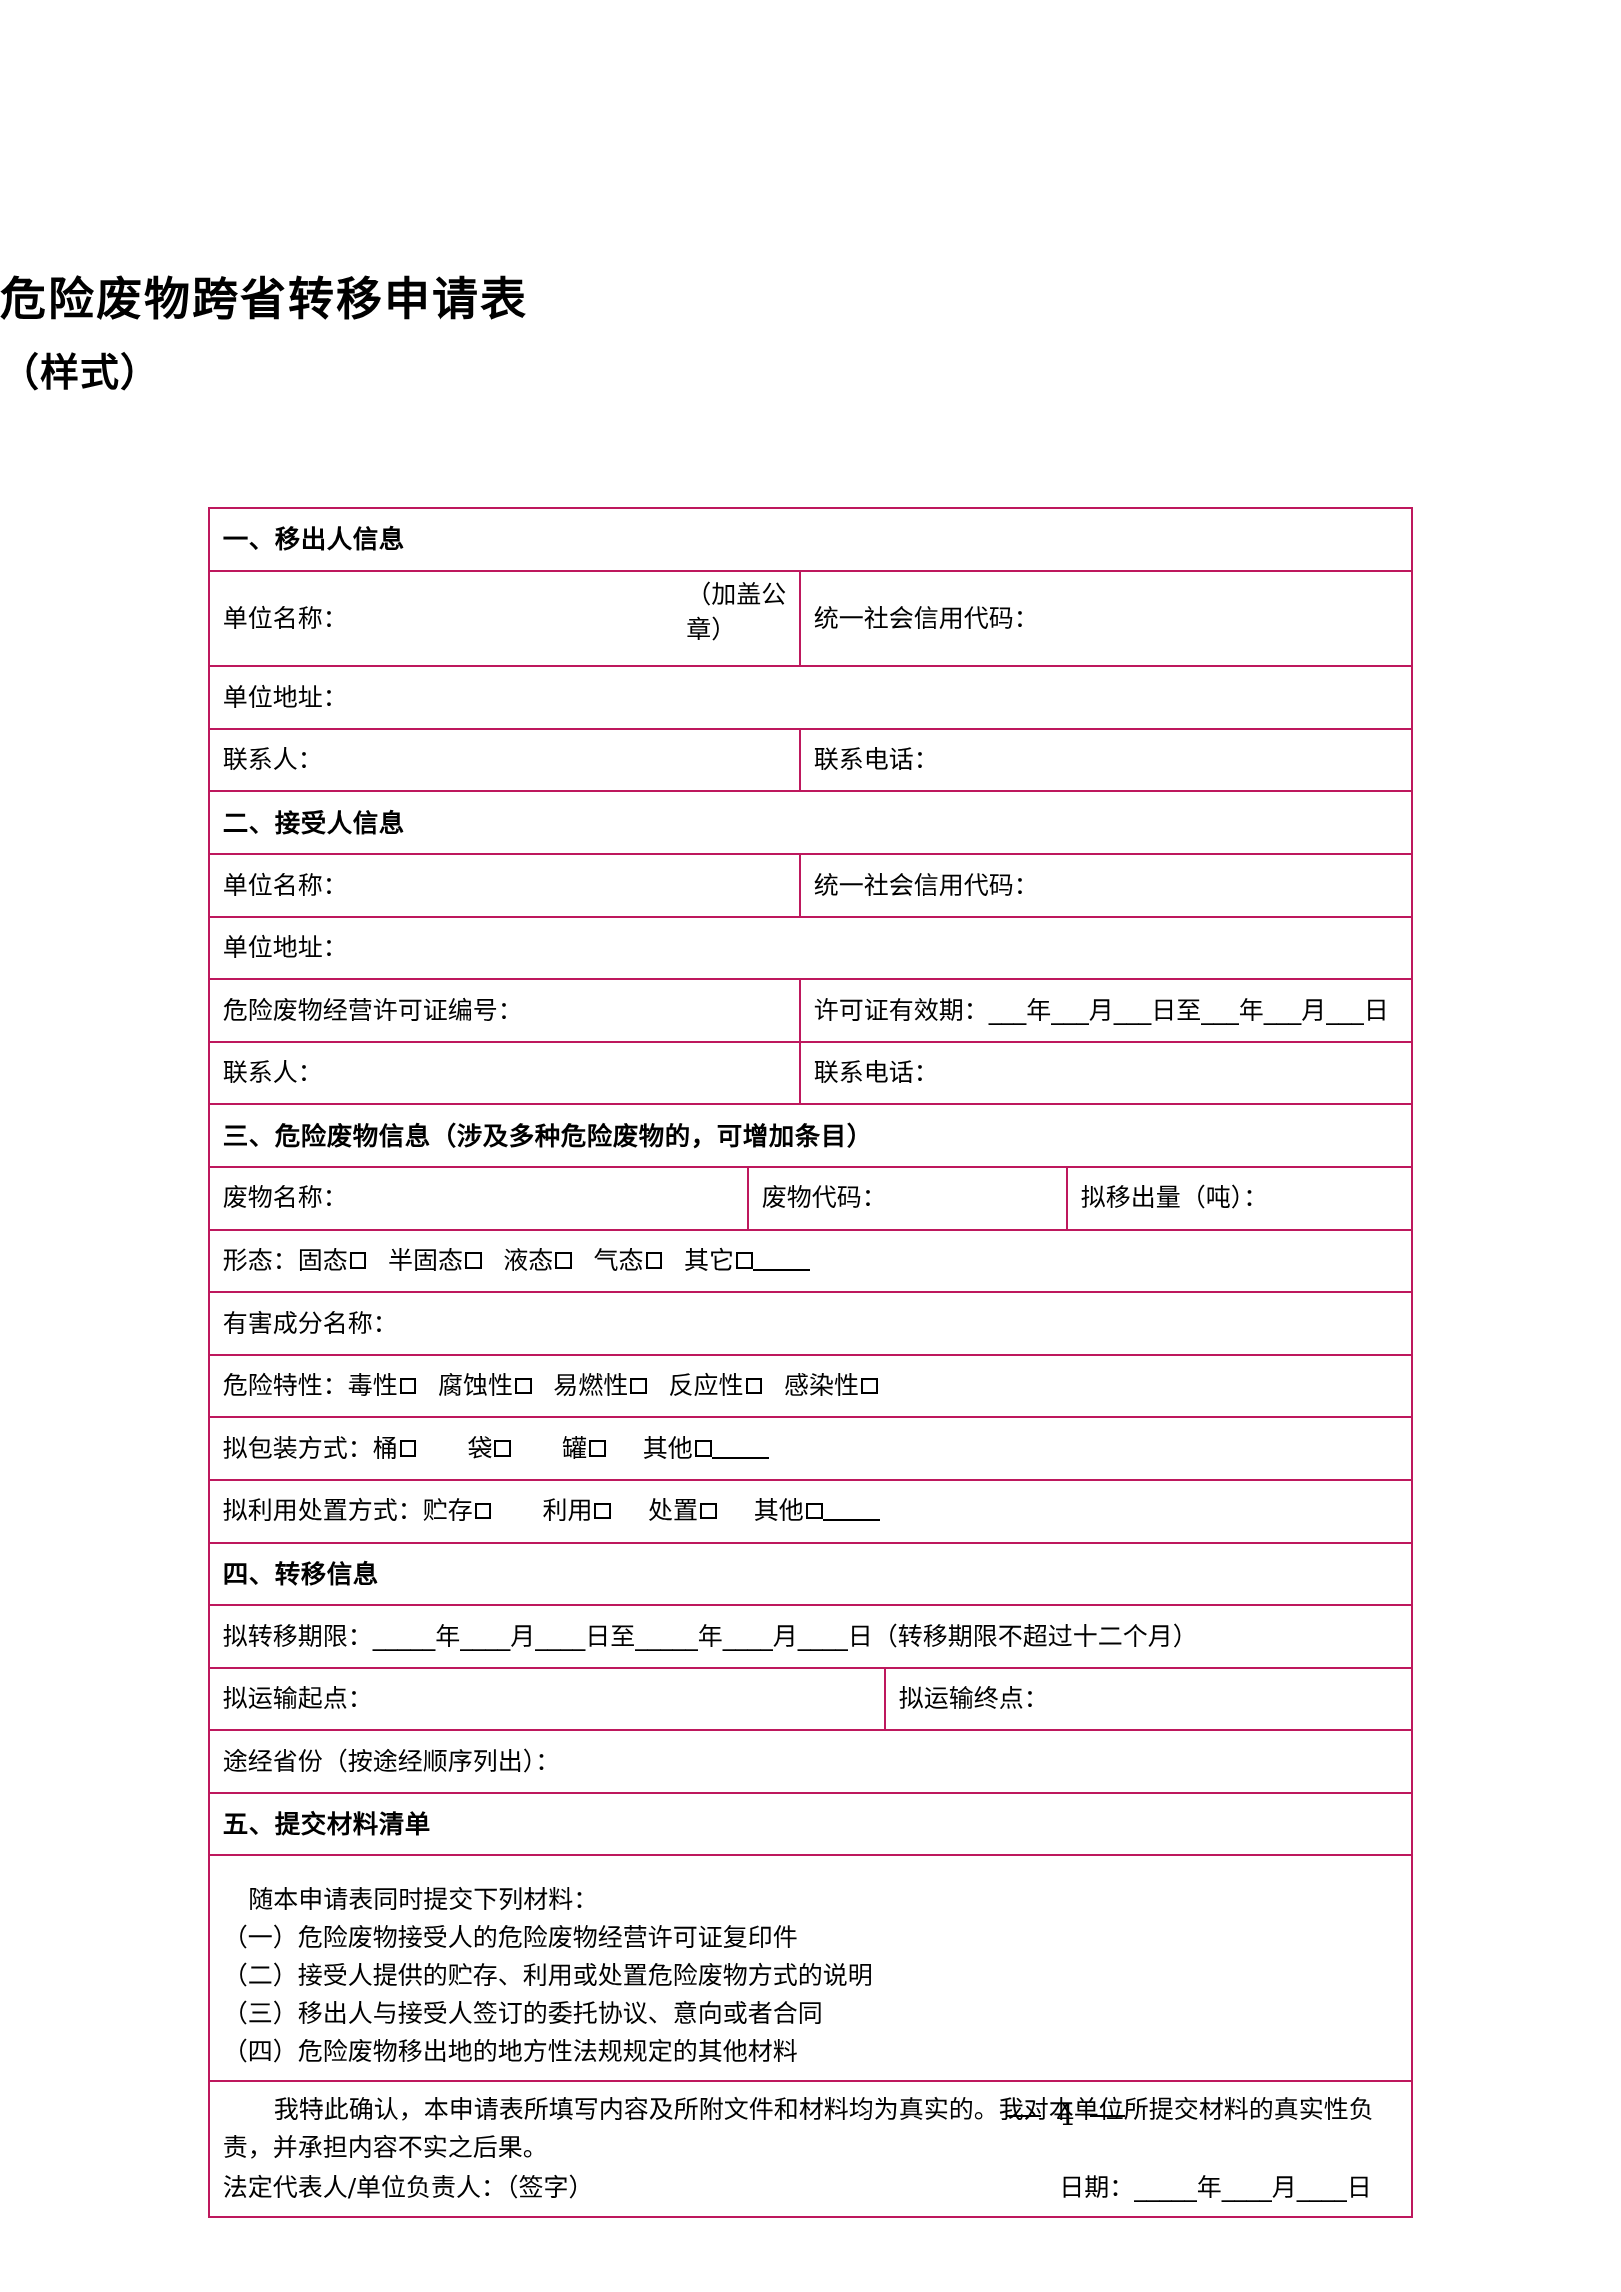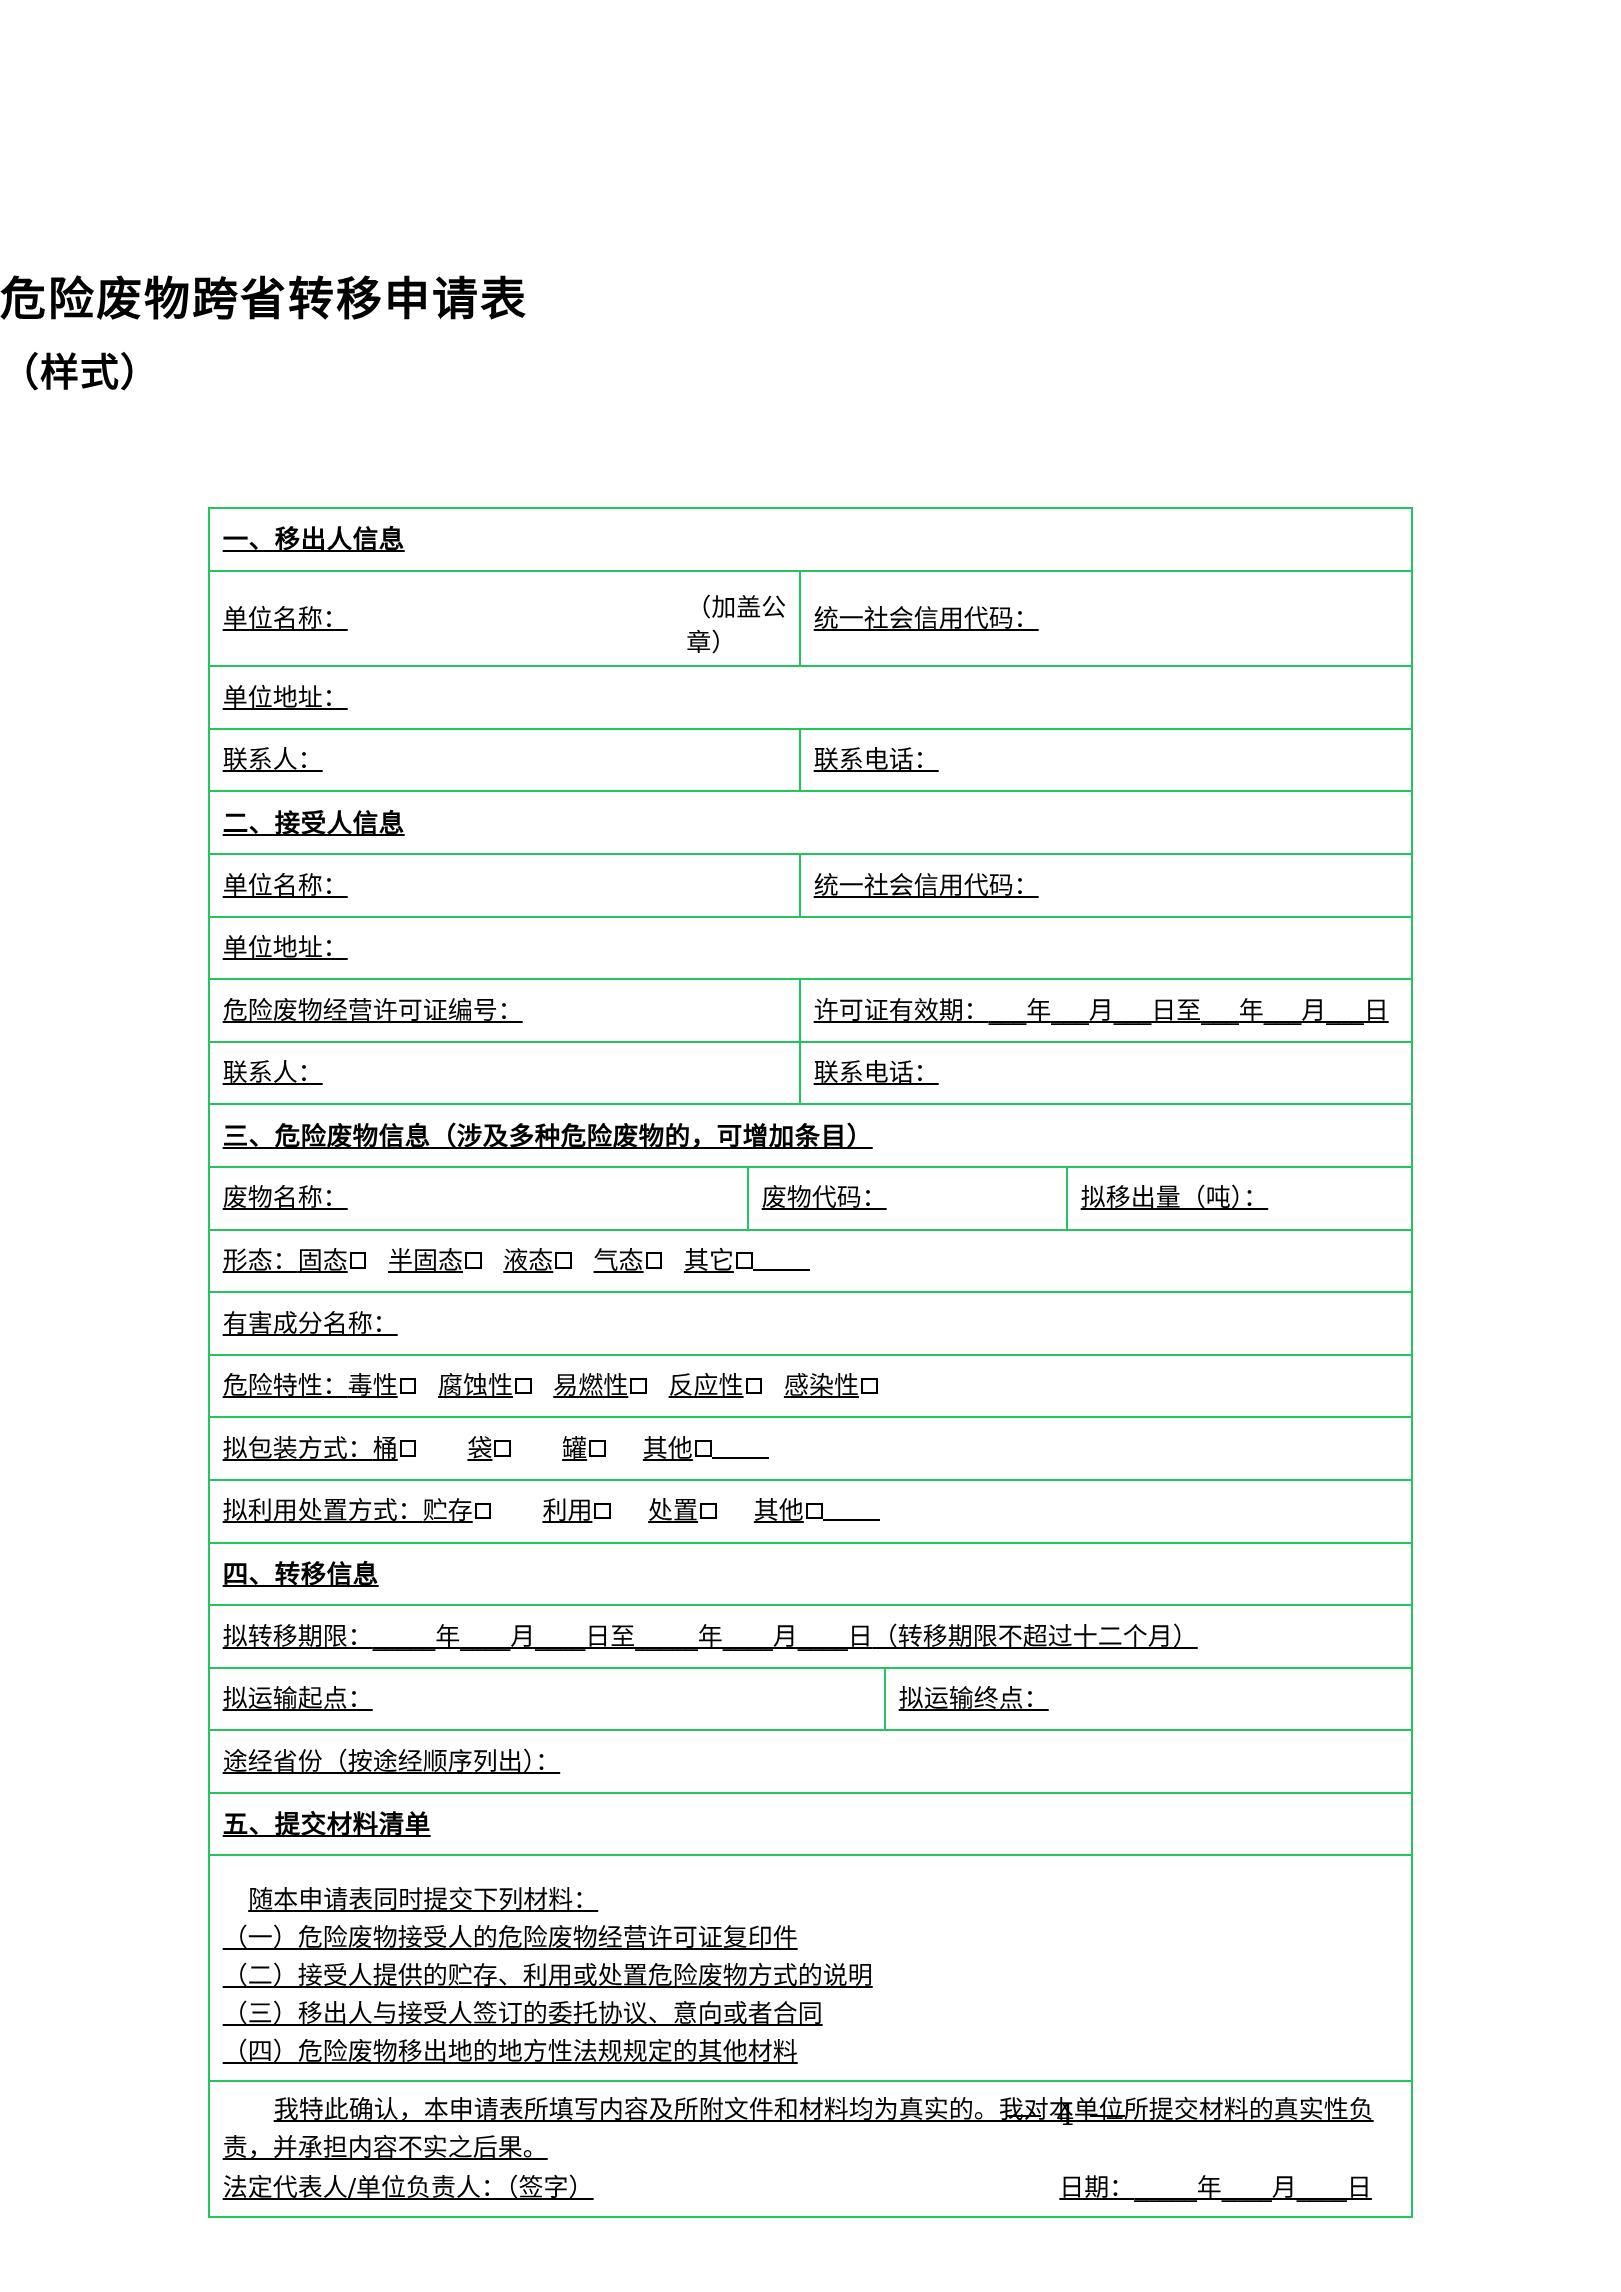--- a/index.html
+++ b/index.html
@@ -51,44 +51,43 @@
     position: absolute;
     left: 208px;
     top: 507px;
     width: 1204px;
     border-collapse: collapse;
     table-layout: fixed;
     font-size: 25px;
     line-height: 1.42;
   }
   .form-table td {
-    border: 2px solid #22c55e;
+    border: 2px solid #be185d;
     padding: 8.8px 11.8px 8.8px 12.7px;
     vertical-align: middle;
     word-break: break-all;
-    text-decoration: underline;
   }
   .sec-head {
     font-weight: bold;
     font-size: 25.5px;
     letter-spacing: 0.5px;
     height: 43px;
   }
   .row-std { height: 43px; }
   .row-tall { height: 76px; }
 
   
   .name-seal {
     position: relative;
     padding-right: 11.8px;
   }
   .name-seal .seal {
     position: absolute;
     right: 12.7px;
-    top: 18px;
+    top: 5px;
   }
   .name-seal .seal2 {
     display: block;
   }
   .u-md { display:inline-block; min-width: 57px; border-bottom: 2px solid #000; height: 1em; vertical-align: -2px;}
 
   .chk {
     display: inline-block;
     width: 16.7px;
     height: 16.7px;

